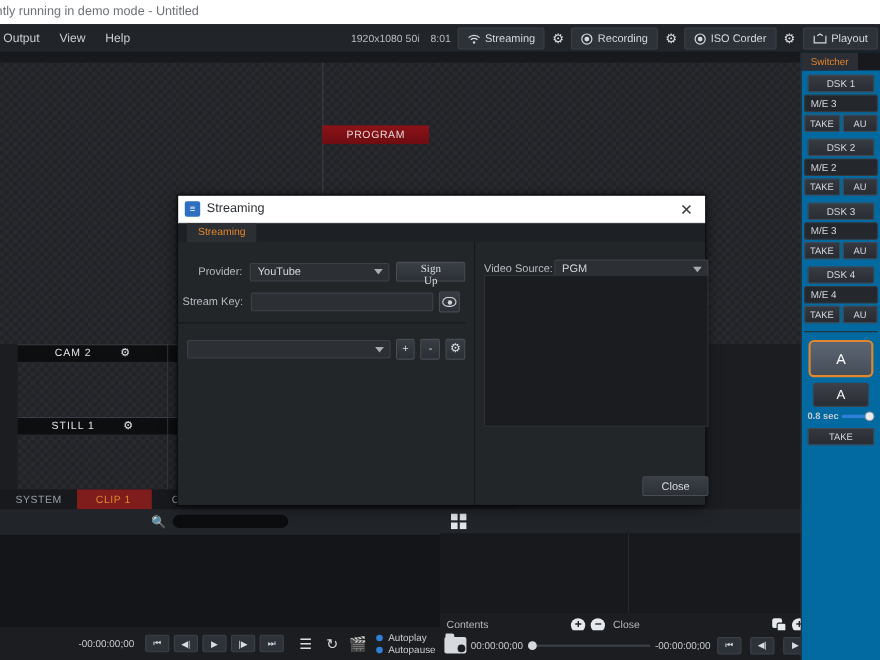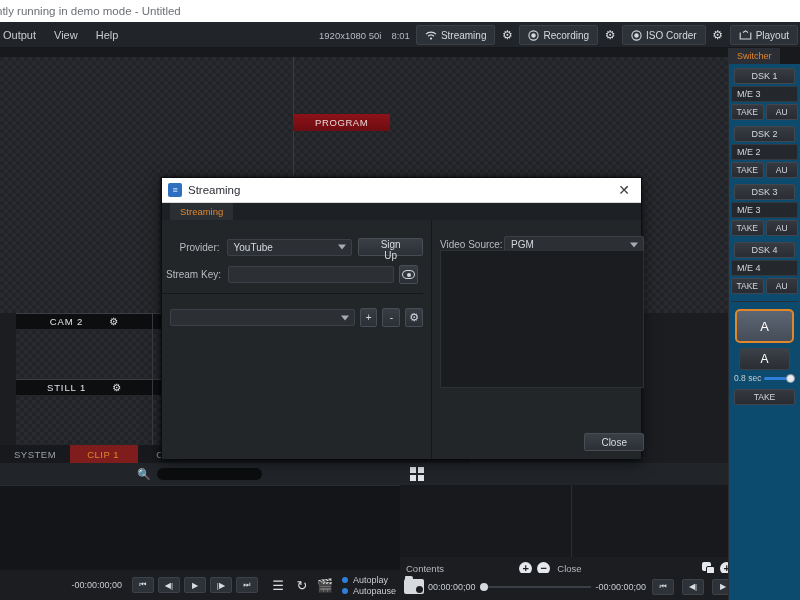--- a/index.html
+++ b/index.html
@@ -156,21 +156,21 @@
     color: #d9dce1; font-size: 13px; cursor: pointer; background: none; border: none;
   }
   .autocol { display: flex; flex-direction: column; gap: 1px; margin-left: 4px; }
   .autorow { display: flex; align-items: center; gap: 5px; }
   .dot { width: 6px; height: 6px; border-radius: 50%; background: #2f7fd8; }
   .autolabel { color: #c9ccd1; font-size: 9px; }
 
   
   .sidebar {
     position: absolute; left: 728px; top: 48px; width: 72px; height: 552px;
-    background: #0c4a6e; border-left: 1px solid #2a2d33;
+    background: #0369a1; border-left: 1px solid #2a2d33;
   }
   .sw-tabbar { height: 16px; display: flex; background: #17191d; }
   .sw-tab {
     padding: 0 8px; display: flex; align-items: center; justify-content: center;
     font-size: 9px; color: #e2862c; background: #2b2e34; cursor: pointer;
   }
   .sw-body { padding: 4px 2px 0 2px; }
   .sw-block { margin-bottom: 6px; }
   .sw-dsk {
     height: 16px; margin: 0 3px 2px 3px;
@@ -201,21 +201,21 @@
     display: flex; align-items: center; justify-content: center;
     color: #ffffff; font-size: 13px; cursor: pointer;
   }
   .tr-a-small {
     margin: 5px 8px 0 8px; height: 22px;
     background: linear-gradient(180deg,#3c4048 0%, #2a2d33 100%);
     border: 1px solid #3d424a; border-radius: 3px;
     display: flex; align-items: center; justify-content: center;
     color: #ffffff; font-size: 12px; cursor: pointer;
   }
-  .tr-dur { display: flex; align-items: center; gap: 3px; padding: 3px 3px 0 3px; }
+  .tr-dur { display: flex; align-items: center; gap: 3px; padding: 3px 3px 0 3px; font-weight: bold; }
   .tr-dur-label { font-size: 8.5px; color: #c9ccd1; white-space: nowrap; }
   .tr-slider { position: relative; flex: 1; height: 10px; }
   .tr-track { position: absolute; left: 0; right: 0; top: 4px; height: 3px; background: #2f7fd8; border-radius: 2px; }
   .tr-knob { position: absolute; right: 0; top: 1px; width: 9px; height: 9px; border-radius: 50%; background: #e9ecf0; border: 1px solid #8d939b; }
   .tr-take {
     margin: 6px 3px 0 3px; height: 16px;
     background: linear-gradient(180deg,#35393f 0%, #282b31 100%);
     border: 1px solid #41464f; border-radius: 2px;
     display: flex; align-items: center; justify-content: center;
     font-size: 8.5px; color: #d5d8dd; cursor: pointer;
@@ -343,21 +343,21 @@
   .finput {
     height: 17px; background: #2c3035; border: 1px solid #3c4148; border-radius: 2px;
     color: #d5d8dd; font-size: 10px; padding: 0 6px; outline: none;
     font-family: "Liberation Sans", sans-serif;
   }
   .fbtn {
     height: 18px; padding: 0 14px; margin-left: 6px;
     background: linear-gradient(180deg,#3a3f46 0%, #2c3036 100%);
     border: 1px solid #474c55; border-radius: 2px;
     color: #d9dce1; font-size: 10px; cursor: pointer;
-    font-family: Liberation Sans, sans-serif;
+    font-family: Liberation Serif, serif;
   }
   .sqbtn {
     width: 19px; height: 19px; margin-left: 5px;
     background: linear-gradient(180deg,#383d44 0%, #2b2f35 100%);
     border: 1px solid #474c55; border-radius: 2px;
     display: flex; align-items: center; justify-content: center;
     color: #d9dce1; font-size: 10px; cursor: pointer;
   }
   .iconplain {
     width: 20px; height: 19px; margin-left: 6px;

